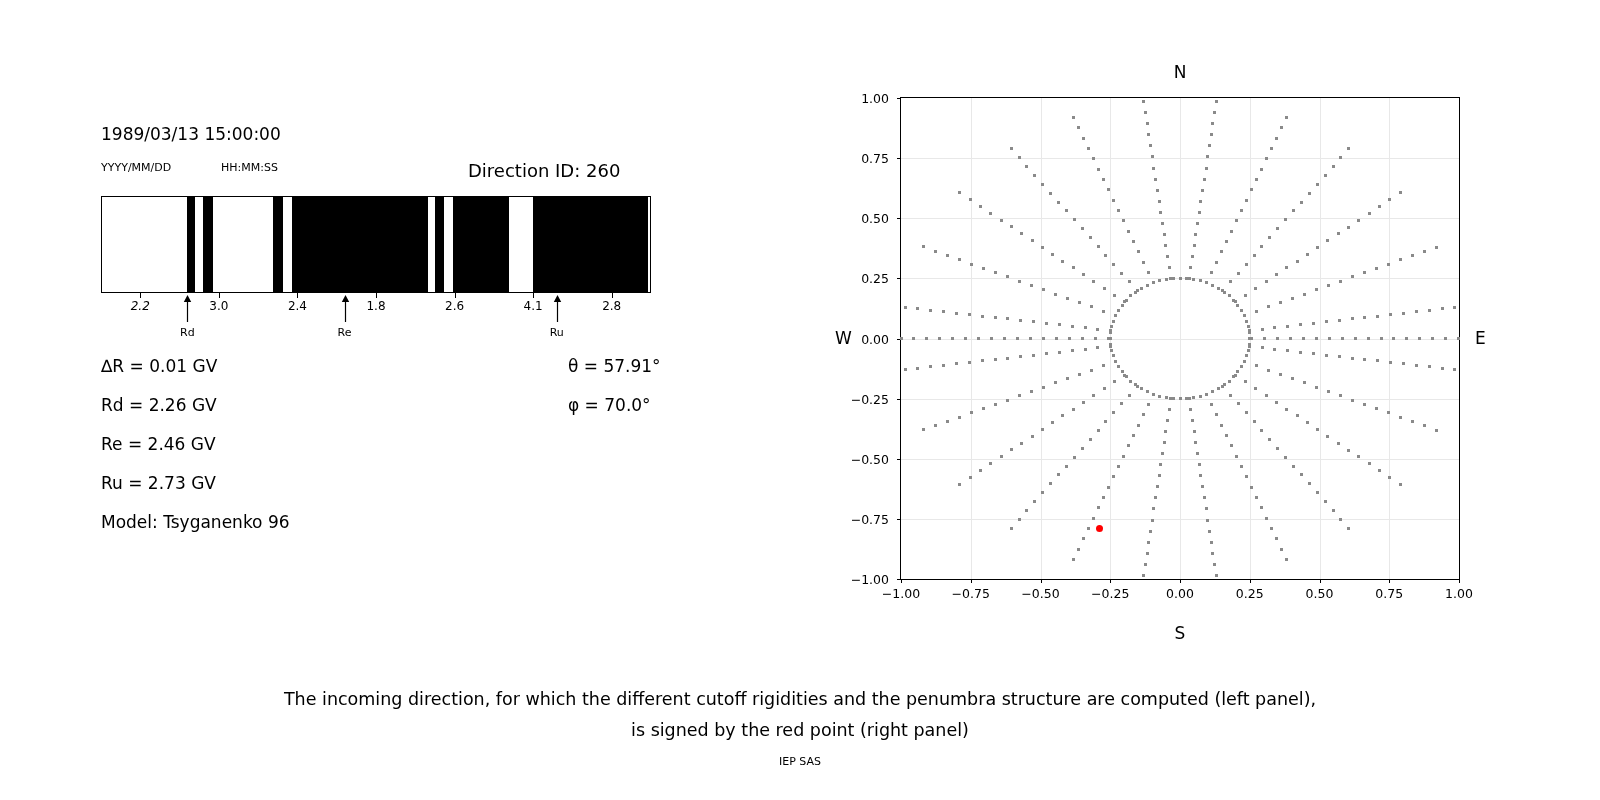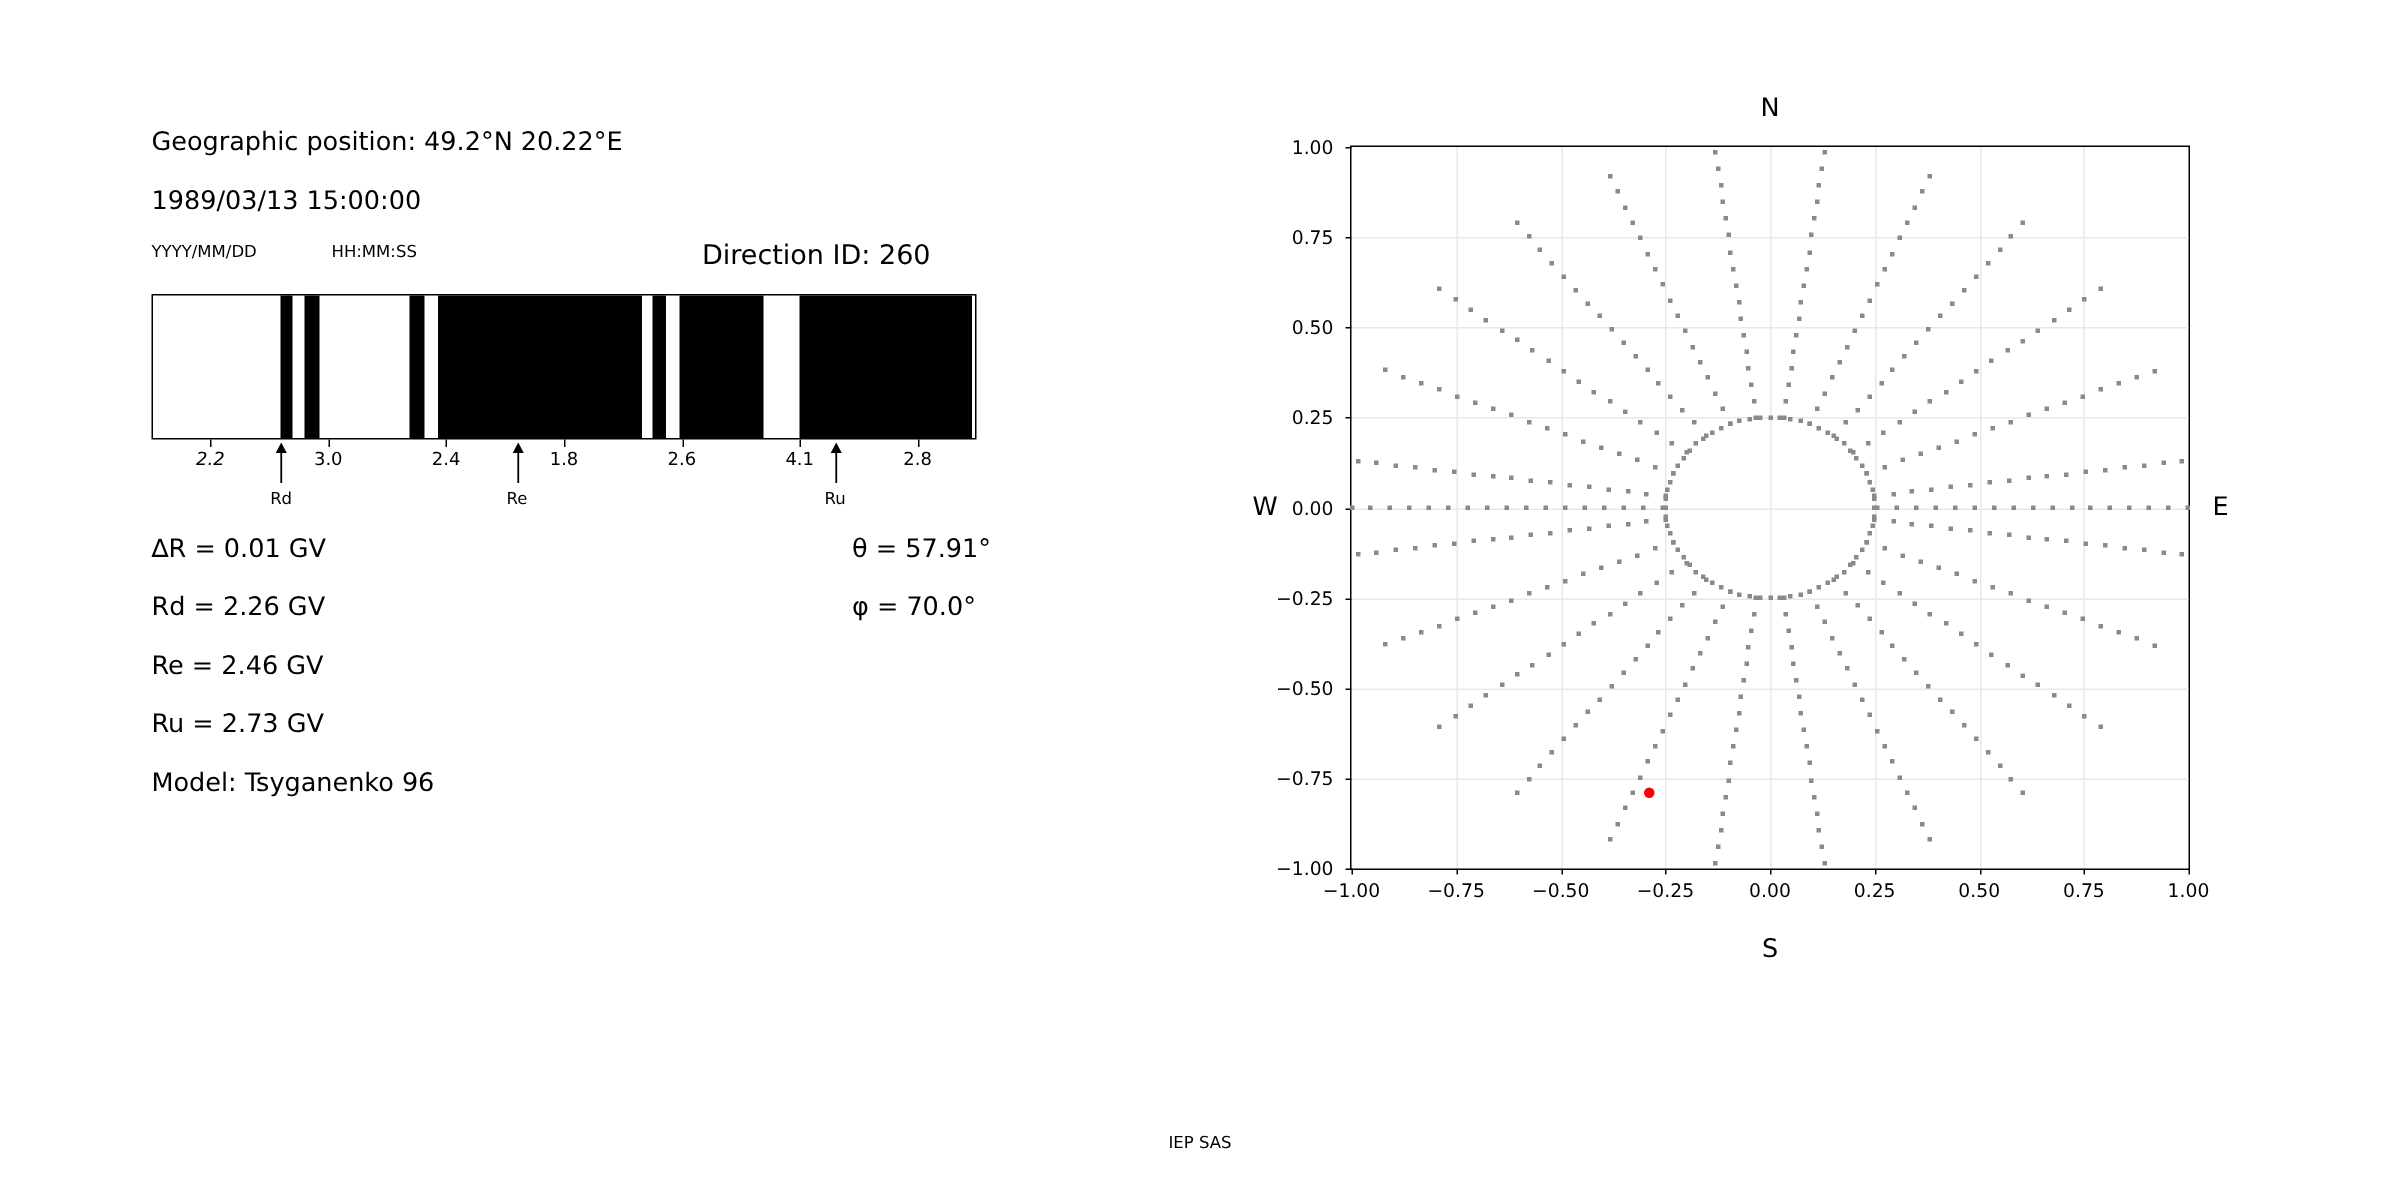--- a/index.html
+++ b/index.html
@@ -96,21 +96,20 @@
   #footer {
     position: absolute; left: 0; top: 755px; width: 1600px;
     text-align: center; font-size: 11px;
   }
 </style>
 </head>
 <body>
 
 <div id="left-panel" class="abs">
 
-  <div class="abs info-line" id="geo-position">Geographic position: 49.2°N 20.22°E</div>
 
   <div class="abs info-line" id="datetime">1989/03/13 15:00:00</div>
 
   <div class="abs" id="date-format">YYYY/MM/DD</div>
 
   <div class="abs" id="time-format">HH:MM:SS</div>
 
   <div class="abs" id="direction-id">Direction ID: 260</div>
 
   <div id="penumbra-wrap" class="abs">
@@ -736,14 +735,16 @@
       <div class="dot" style="left: 504.466px; top: 239px;"></div>
       <div class="dot" style="left: 517.44px; top: 239px;"></div>
       <div class="dot" style="left: 530.413px; top: 239px;"></div>
       <div class="dot" style="left: 543.387px; top: 239px;"></div>
       <div class="dot" style="left: 556.36px; top: 239px;"></div>
       <div id="red-point" style="left: 194.59px; top: 426.995px; background: rgb(255, 0, 0);"></div>
     </div>
 </div>
 
 <div id="caption">
+  <div>The incoming direction, for which the different cutoff rigidities and the penumbra structure are computed (left panel),</div>
+  <div>is signed by the red point (right panel)</div>
 </div>
 <div id="footer">IEP SAS</div>
 
 </body></html>

